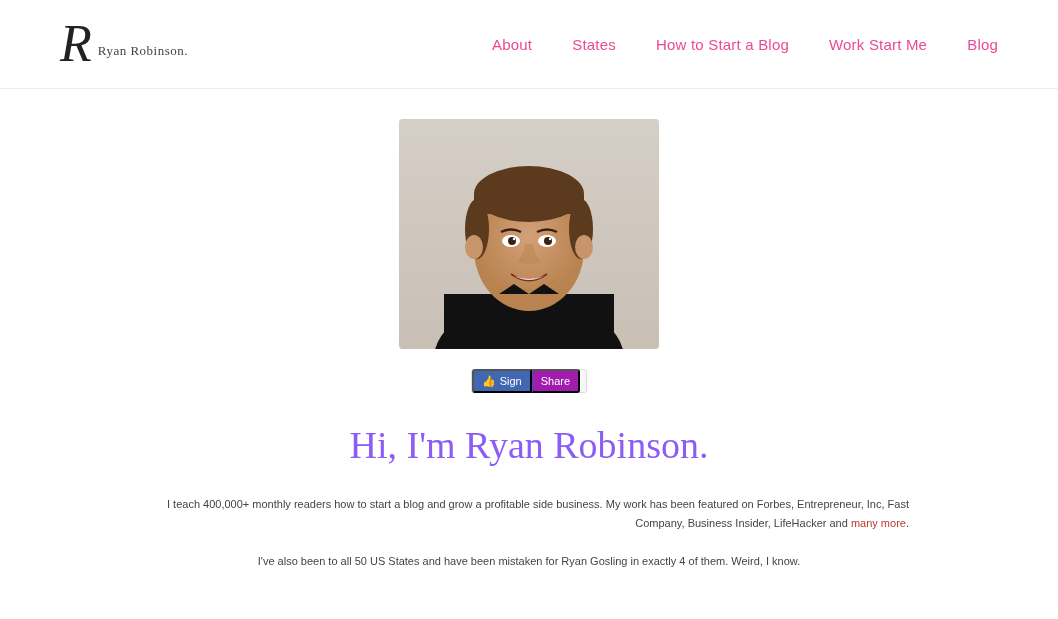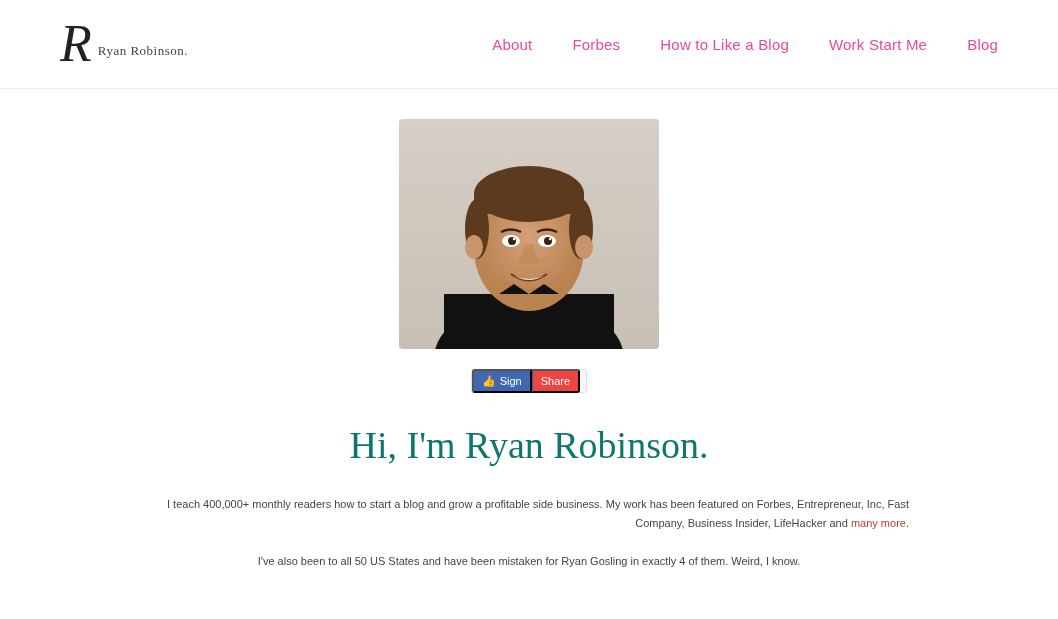--- a/index.html
+++ b/index.html
@@ -115,21 +115,21 @@
       font-size: 11px;
       border-radius: 3px 0 0 3px;
       gap: 4px;
       cursor: pointer;
       height: 24px;
     }
 
     .fb-share-btn {
       display: flex;
       align-items: center;
-      background: #ef4444;
+      background: #a21caf;
       color: white;
       padding: 3px 8px;
       font-size: 11px;
       border-radius: 0 3px 3px 0;
       gap: 4px;
       cursor: pointer;
       height: 24px;
       border-left: 1px solid #3558a0;
       margin-right: 6px;
     }
@@ -143,21 +143,21 @@
     .fb-count-text a {
       color: #3b5998;
       text-decoration: none;
     }
 
     
     .main-heading {
       font-family: Georgia, serif;
       font-size: 38px;
       font-weight: normal;
-      color: #0f766e;
+      color: #8b5cf6;
       text-align: center;
       margin-bottom: 28px;
     }
 
     
     .intro-text {
       font-family: 'Helvetica Neue', Helvetica, Arial, sans-serif;
       font-size: 11px;
       line-height: 1.7;
       color: #444;
@@ -189,22 +189,22 @@
 <body>
 
 <header>
   <a class="logo-area" href="#">
     <div class="logo-r">R</div>
     <div class="logo-name">Ryan Robinson.</div>
   </a>
 
   <nav>
     <a href="#">About</a>
-    <a href="#">Forbes</a>
-    <a href="#">How to Like a Blog</a>
+    <a href="#">States</a>
+    <a href="#">How to Start a Blog</a>
     <a href="#">Work Start Me</a>
     <a href="#">Blog</a>
   </nav>
 </header>
 
 <main>
 
   <div class="profile-image-container">
     <svg class="person-svg" viewBox="0 0 260 230" xmlns="http://www.w3.org/2000/svg">
 

